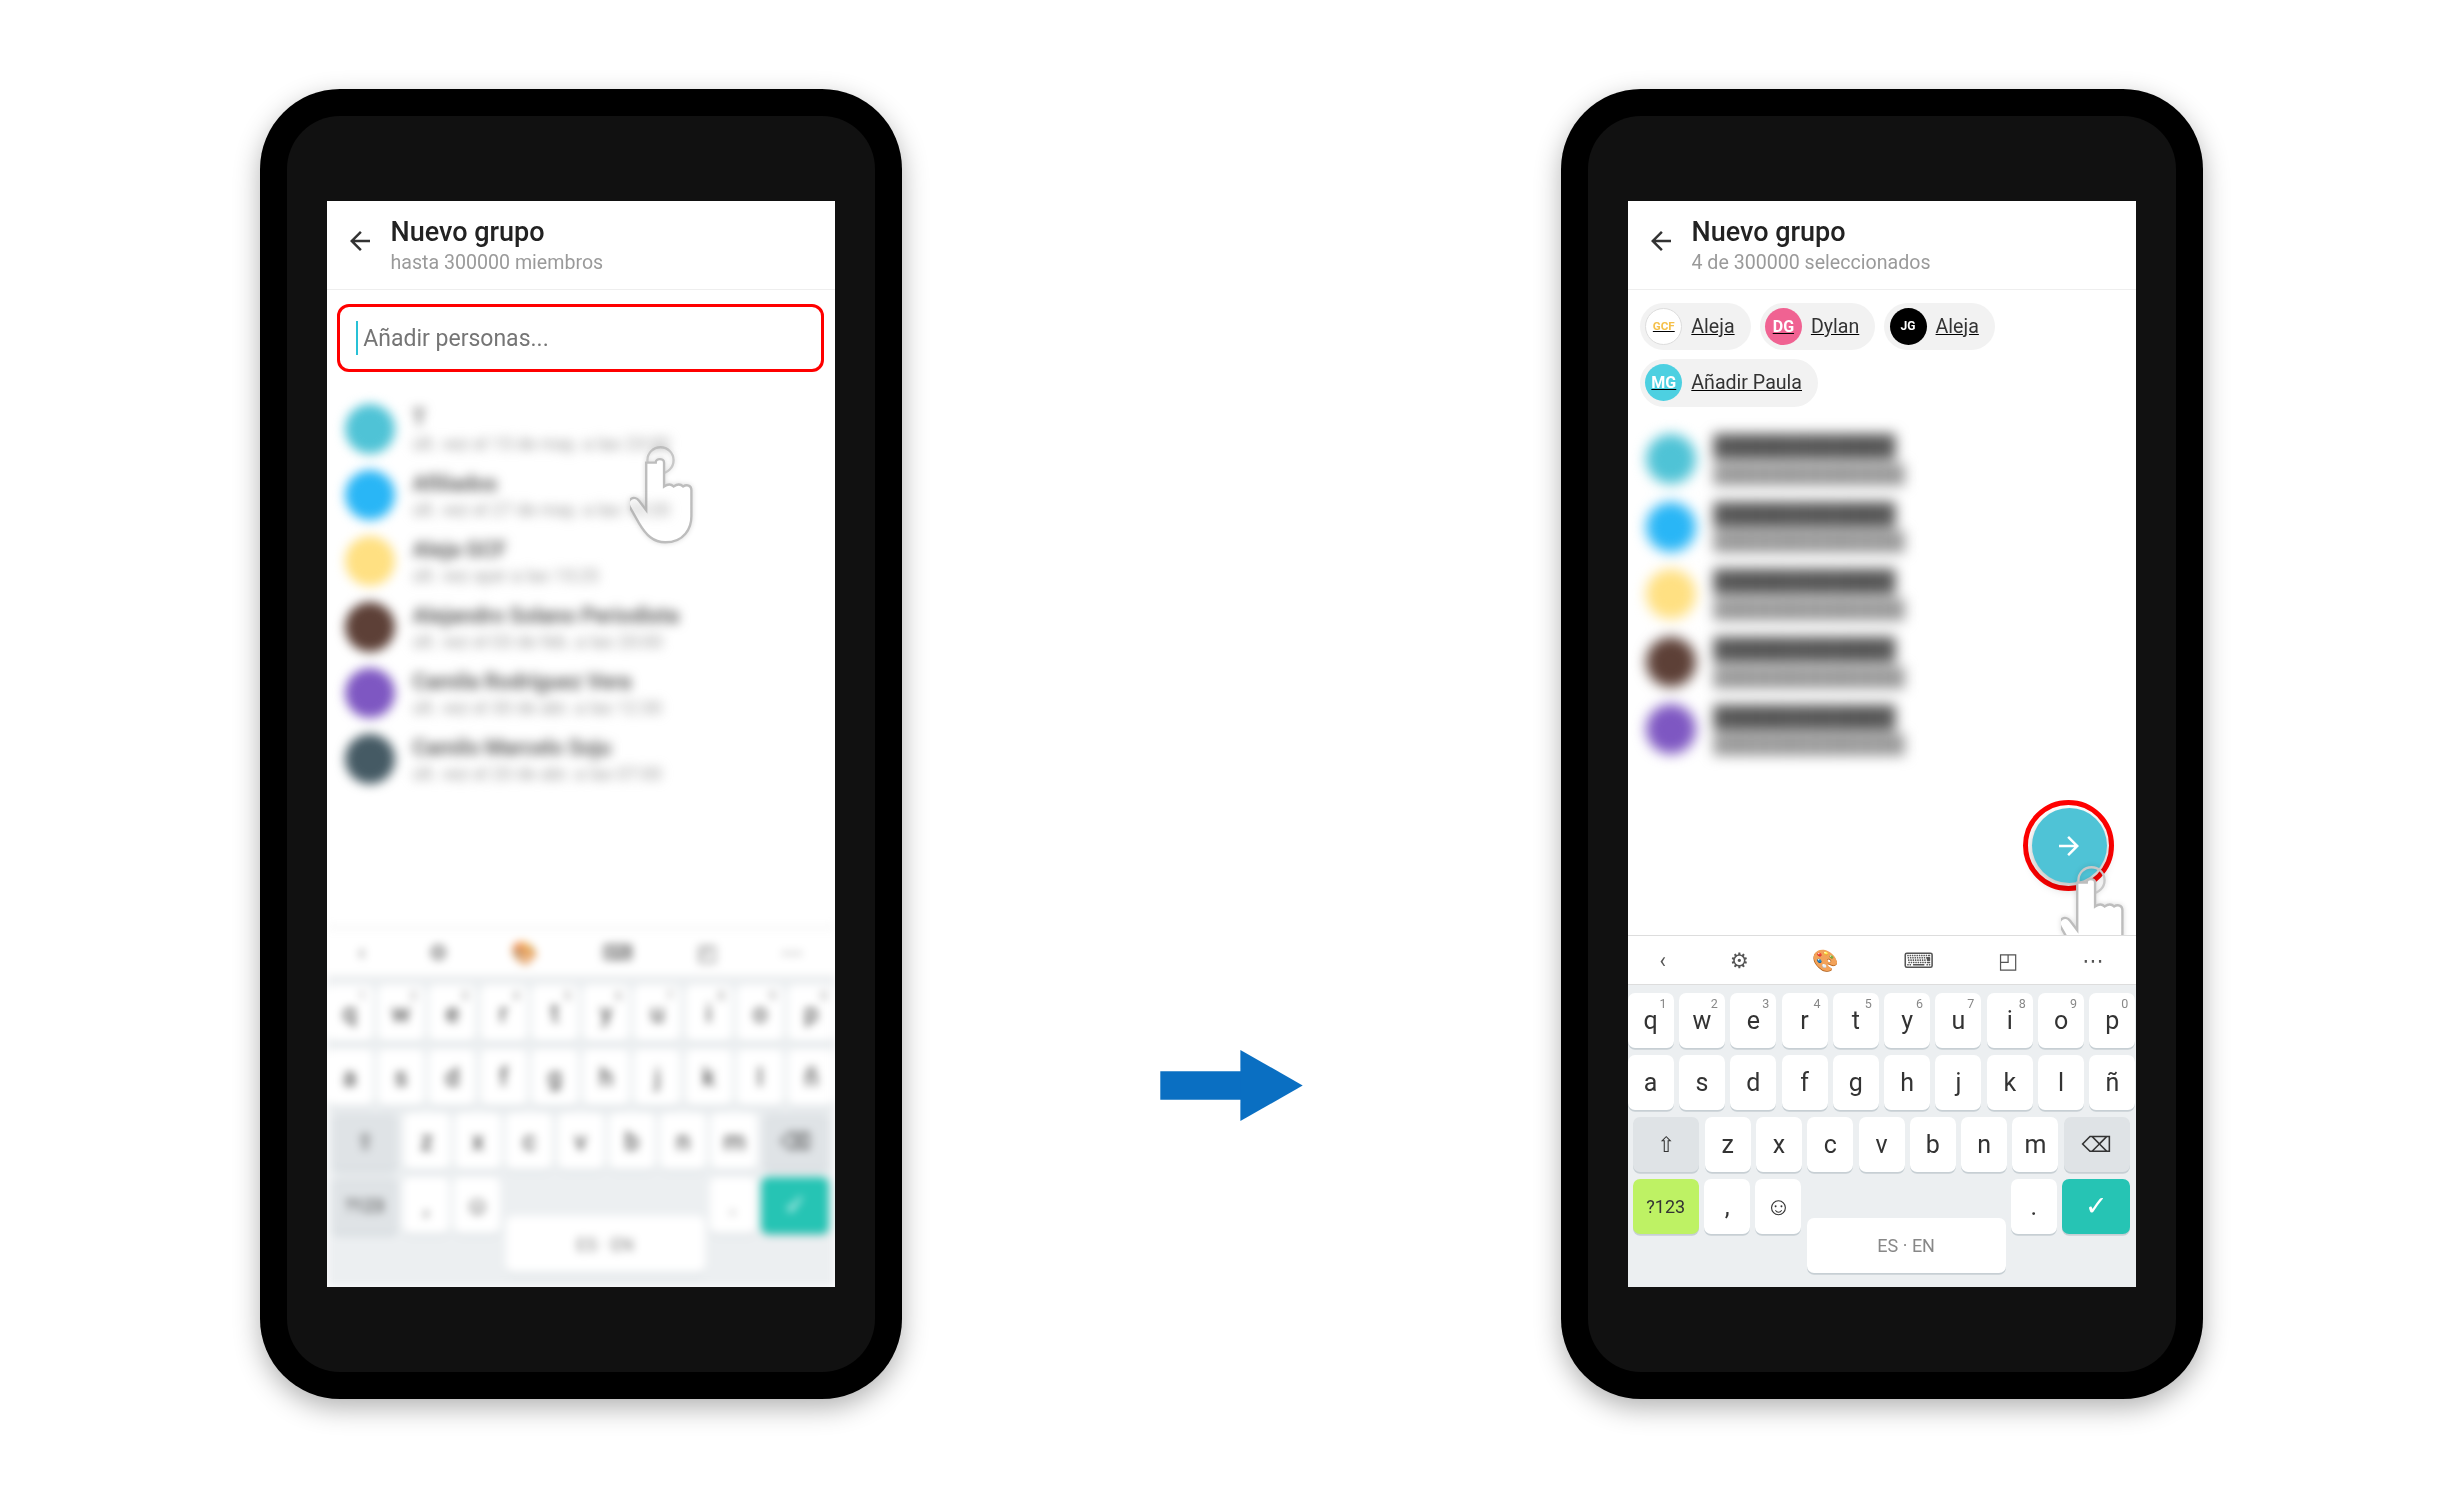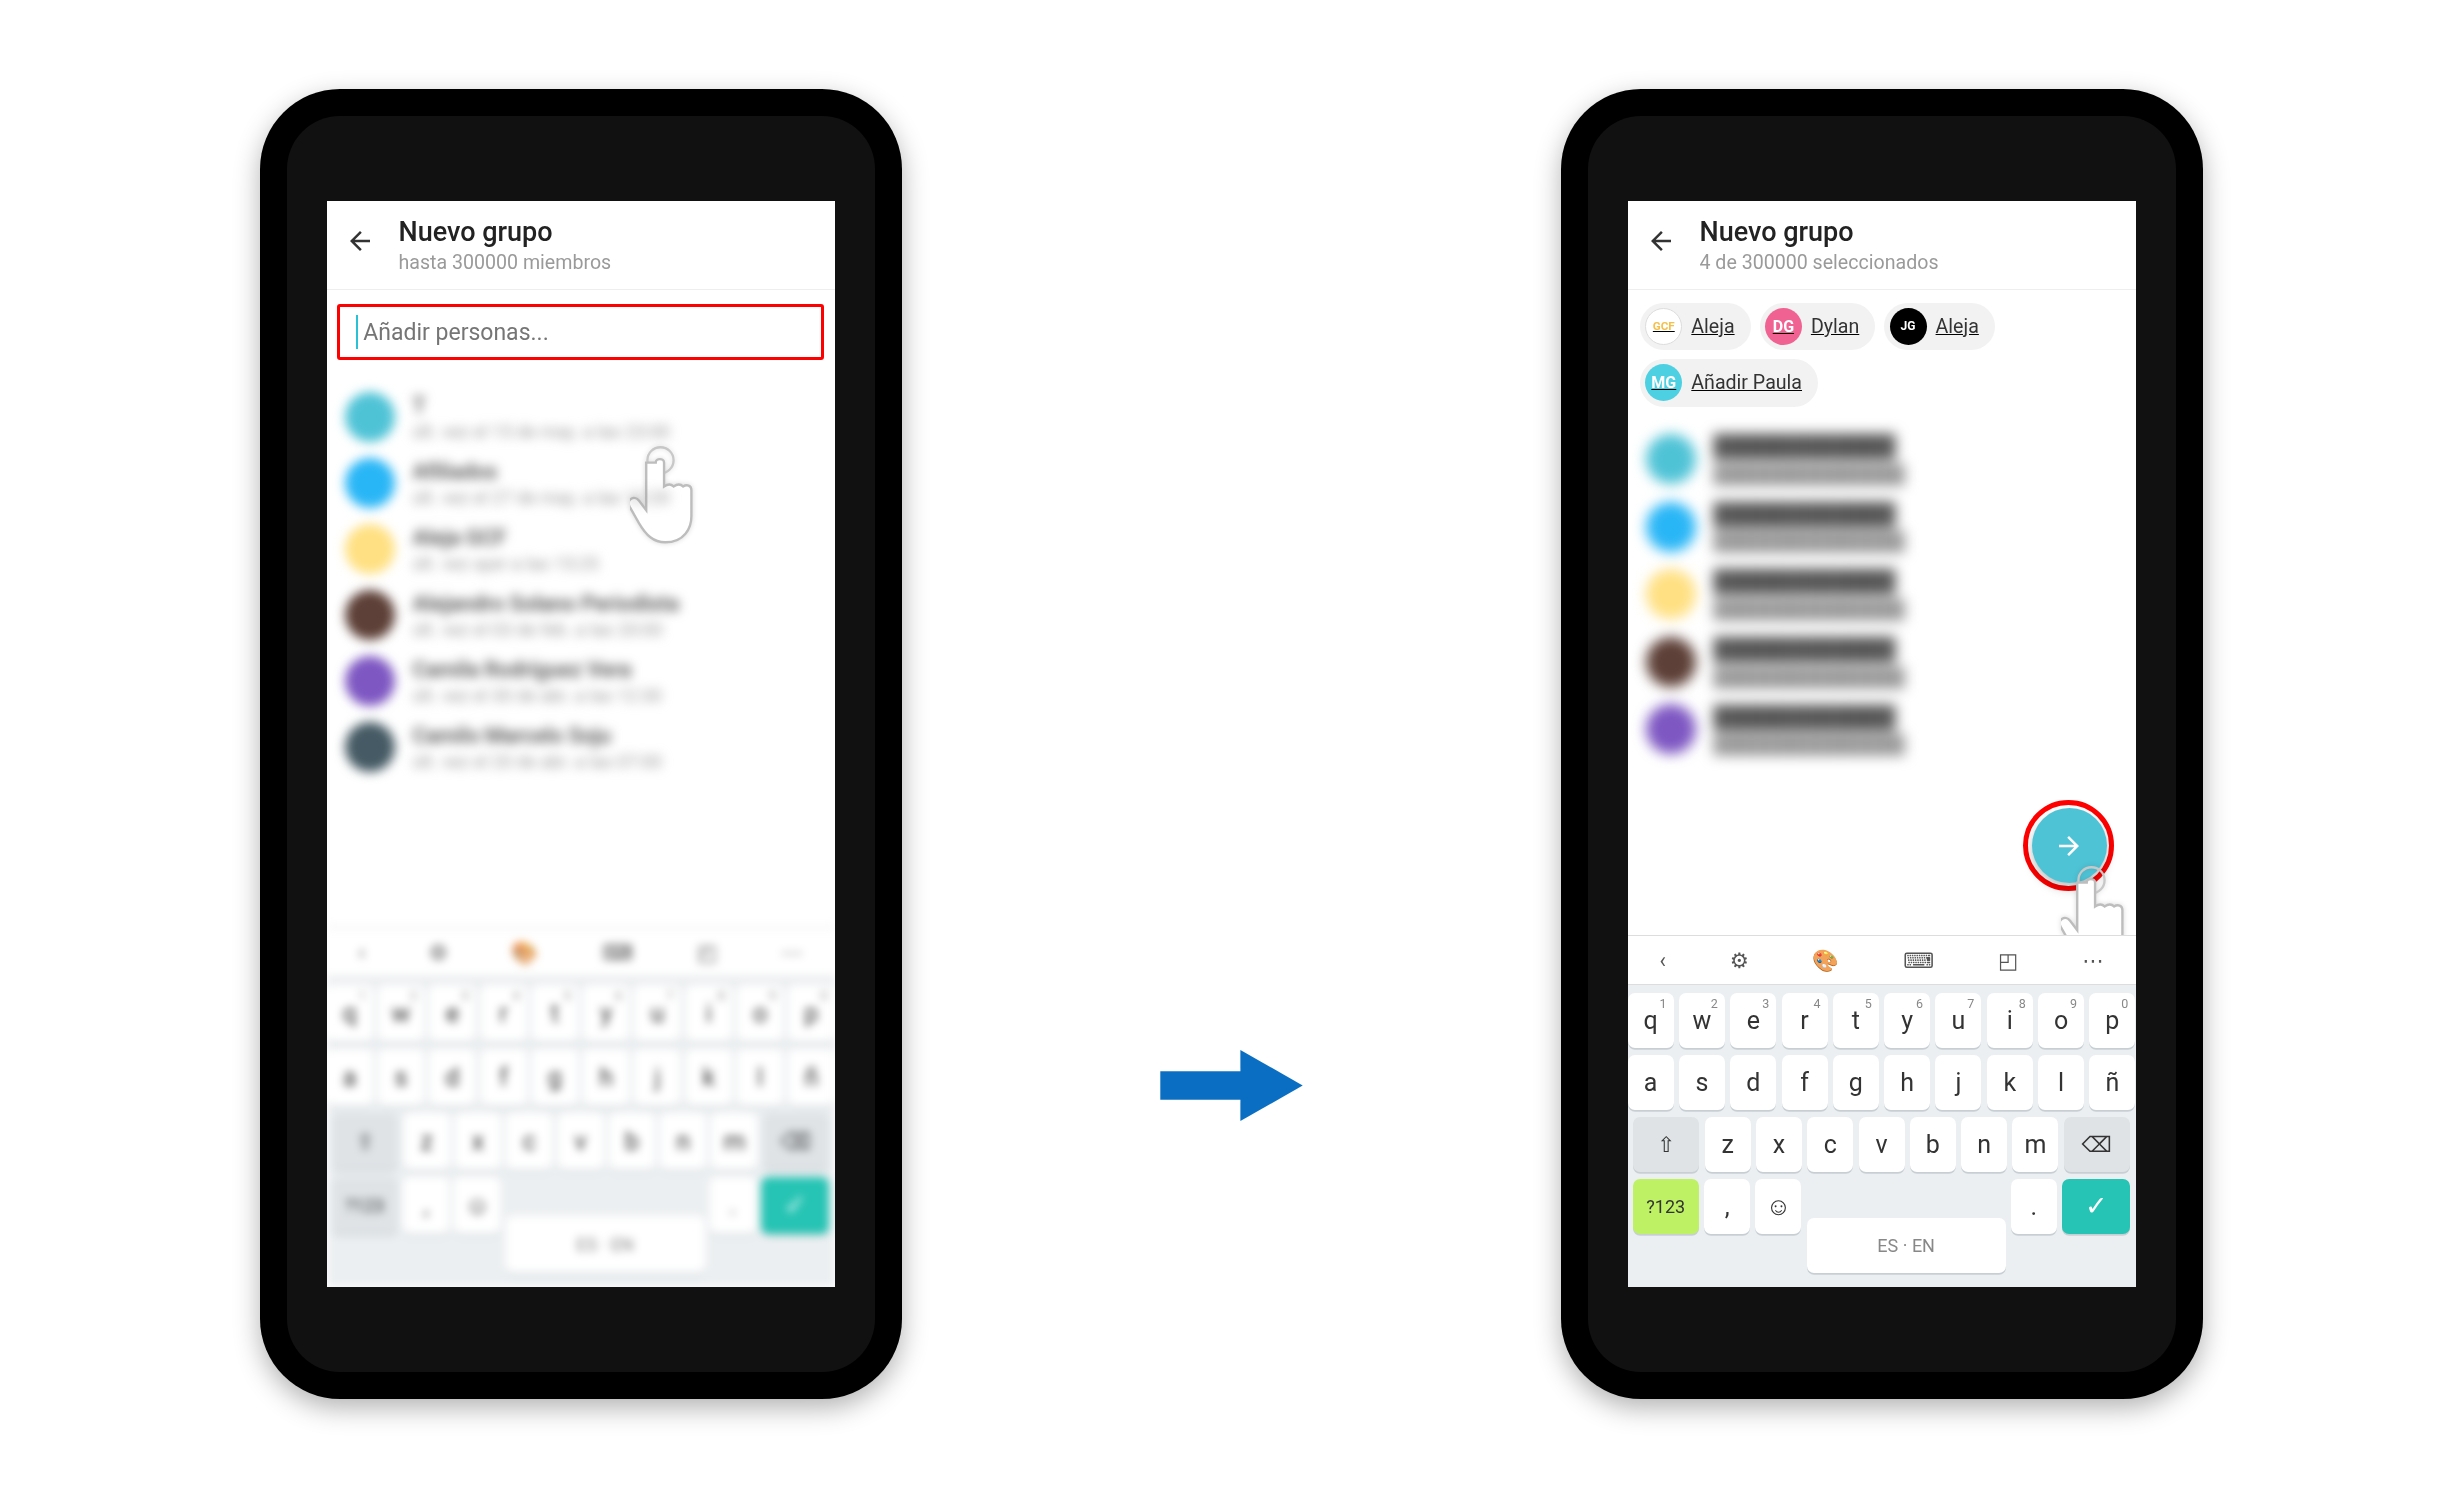--- a/index.html
+++ b/index.html
@@ -6,25 +6,25 @@
   body { background: #fff; width: 2462px; height: 1505px; position: relative; }
 
   .stage { position: absolute; top: 89px; left: 0; width: 2462px; height: 1426px; display:flex; justify-content:center; align-items:flex-start; gap: 258px; }
 
   .phone { width: 642px; height: 1310px; background:#000; border-radius: 80px; position:relative; box-shadow: 0 9px 27px rgba(0,0,0,.3); }
   .phone-inner { position:absolute; top:27px; left:27px; right:27px; bottom:27px; background:#111; border-radius:53px; }
   .screen { position:absolute; top:85px; left:40px; right:40px; bottom:85px; background:#fff; overflow:hidden; }
 
   .header { display:flex; align-items:center; height:89px; padding: 0 18px; border-bottom: 0.9px solid #eee; }
   .back { width:45px; font-size:32px; color:#333; }
-  .title-block { margin-left:9px; }
+  .title-block { margin-left:1px; }
   .title { font-size:27px; font-weight:500; color:#222; }
   .subtitle { font-size:19.6px; color:#9a9a9a; margin-top:3.6px; }
 
-  .search-wrap { margin: 14.3px 10.7px 9px 10.7px; border: 3.6px solid #f00; border-radius:3px; height:56px; display:flex; align-items:center; padding: 0 16px; }
+  .search-wrap { margin: 14.3px 10.7px 9px 10.7px; border: 3.6px solid #f00; border-radius:12px; height:68px; display:flex; align-items:center; padding: 0 16px; }
   .search-input { border:none; outline:none; font-size:23px; color:#9f9f9f; width:100%; background:transparent; }
   .cursor-line { display:inline-block; width:1.8px; height:34px; background:#28c1d6; margin-right:5.3px; }
 
   .contacts { position:relative; filter: blur(5.3px); padding: 7.1px 18px; }
   .row { display:flex; align-items:center; gap:18px; margin: 16px 0; }
   .av { width:50px; height:50px; border-radius:50%; }
   .txts .n { font-size:21.4px; font-weight:600; color:#555; }
   .txts .s { font-size:18px; color:#999; margin-top:3.6px; }
 
   .keyboard { position:absolute; bottom:0; left:0; right:0; background:#eceff1; }

